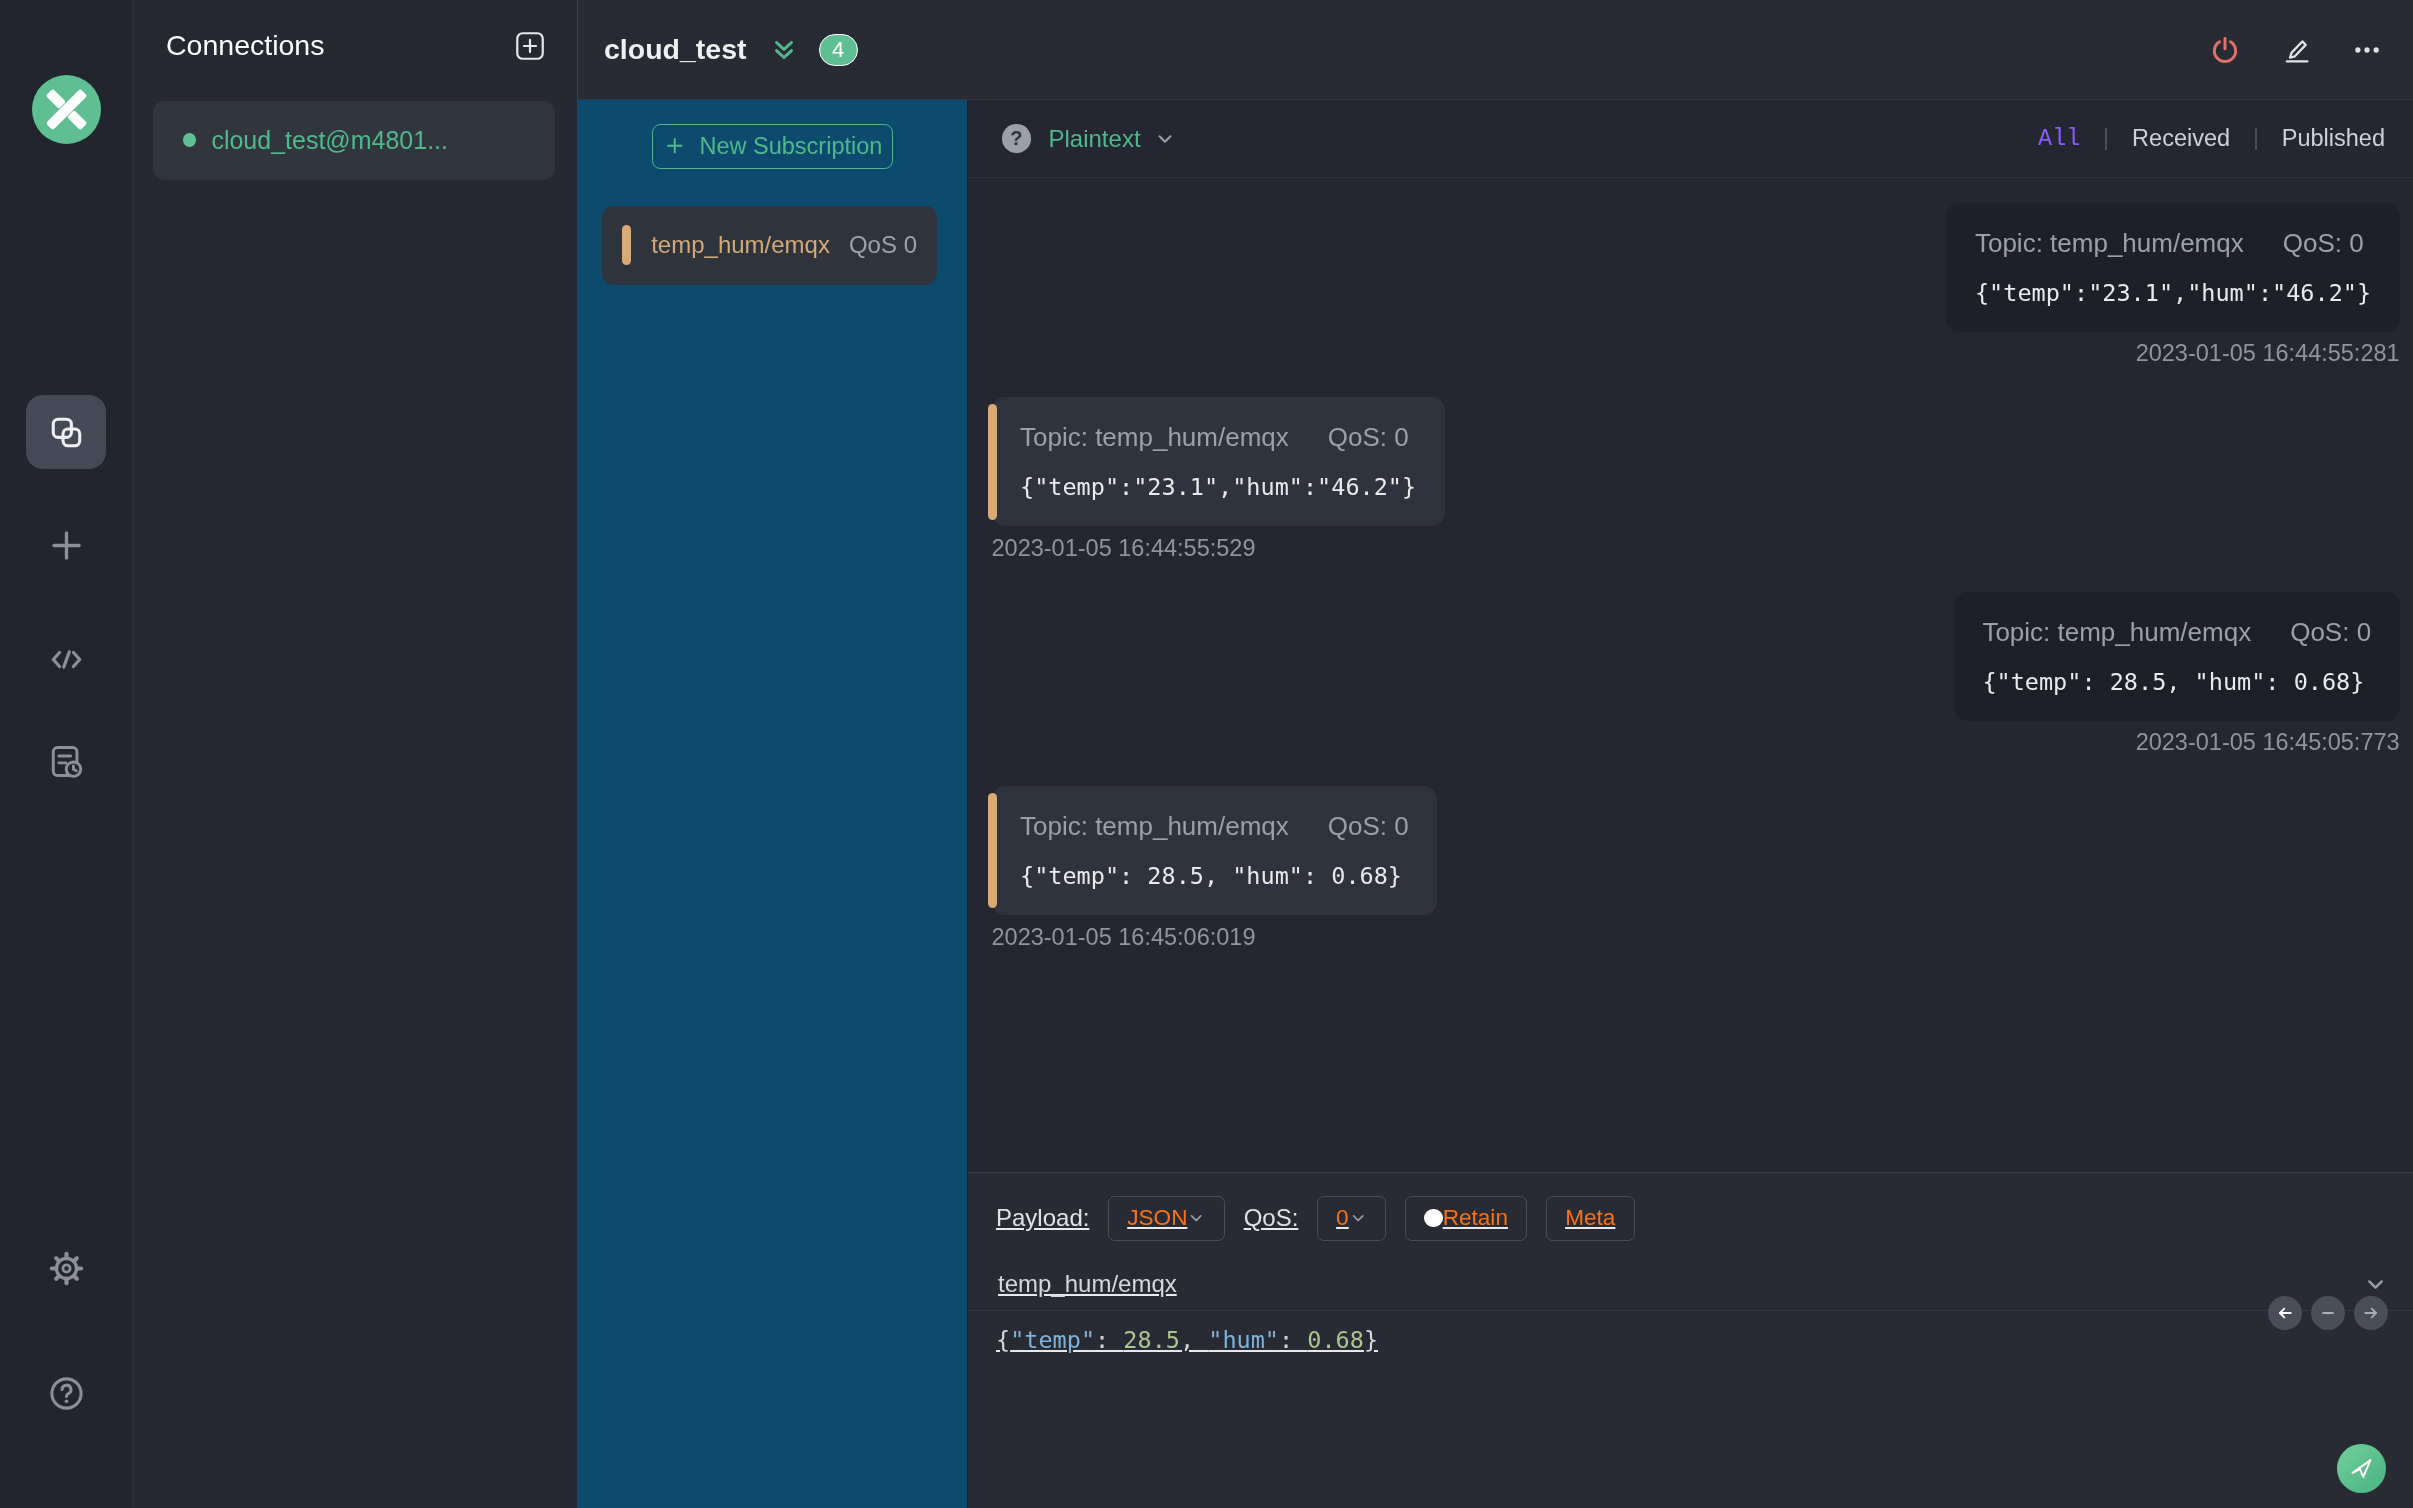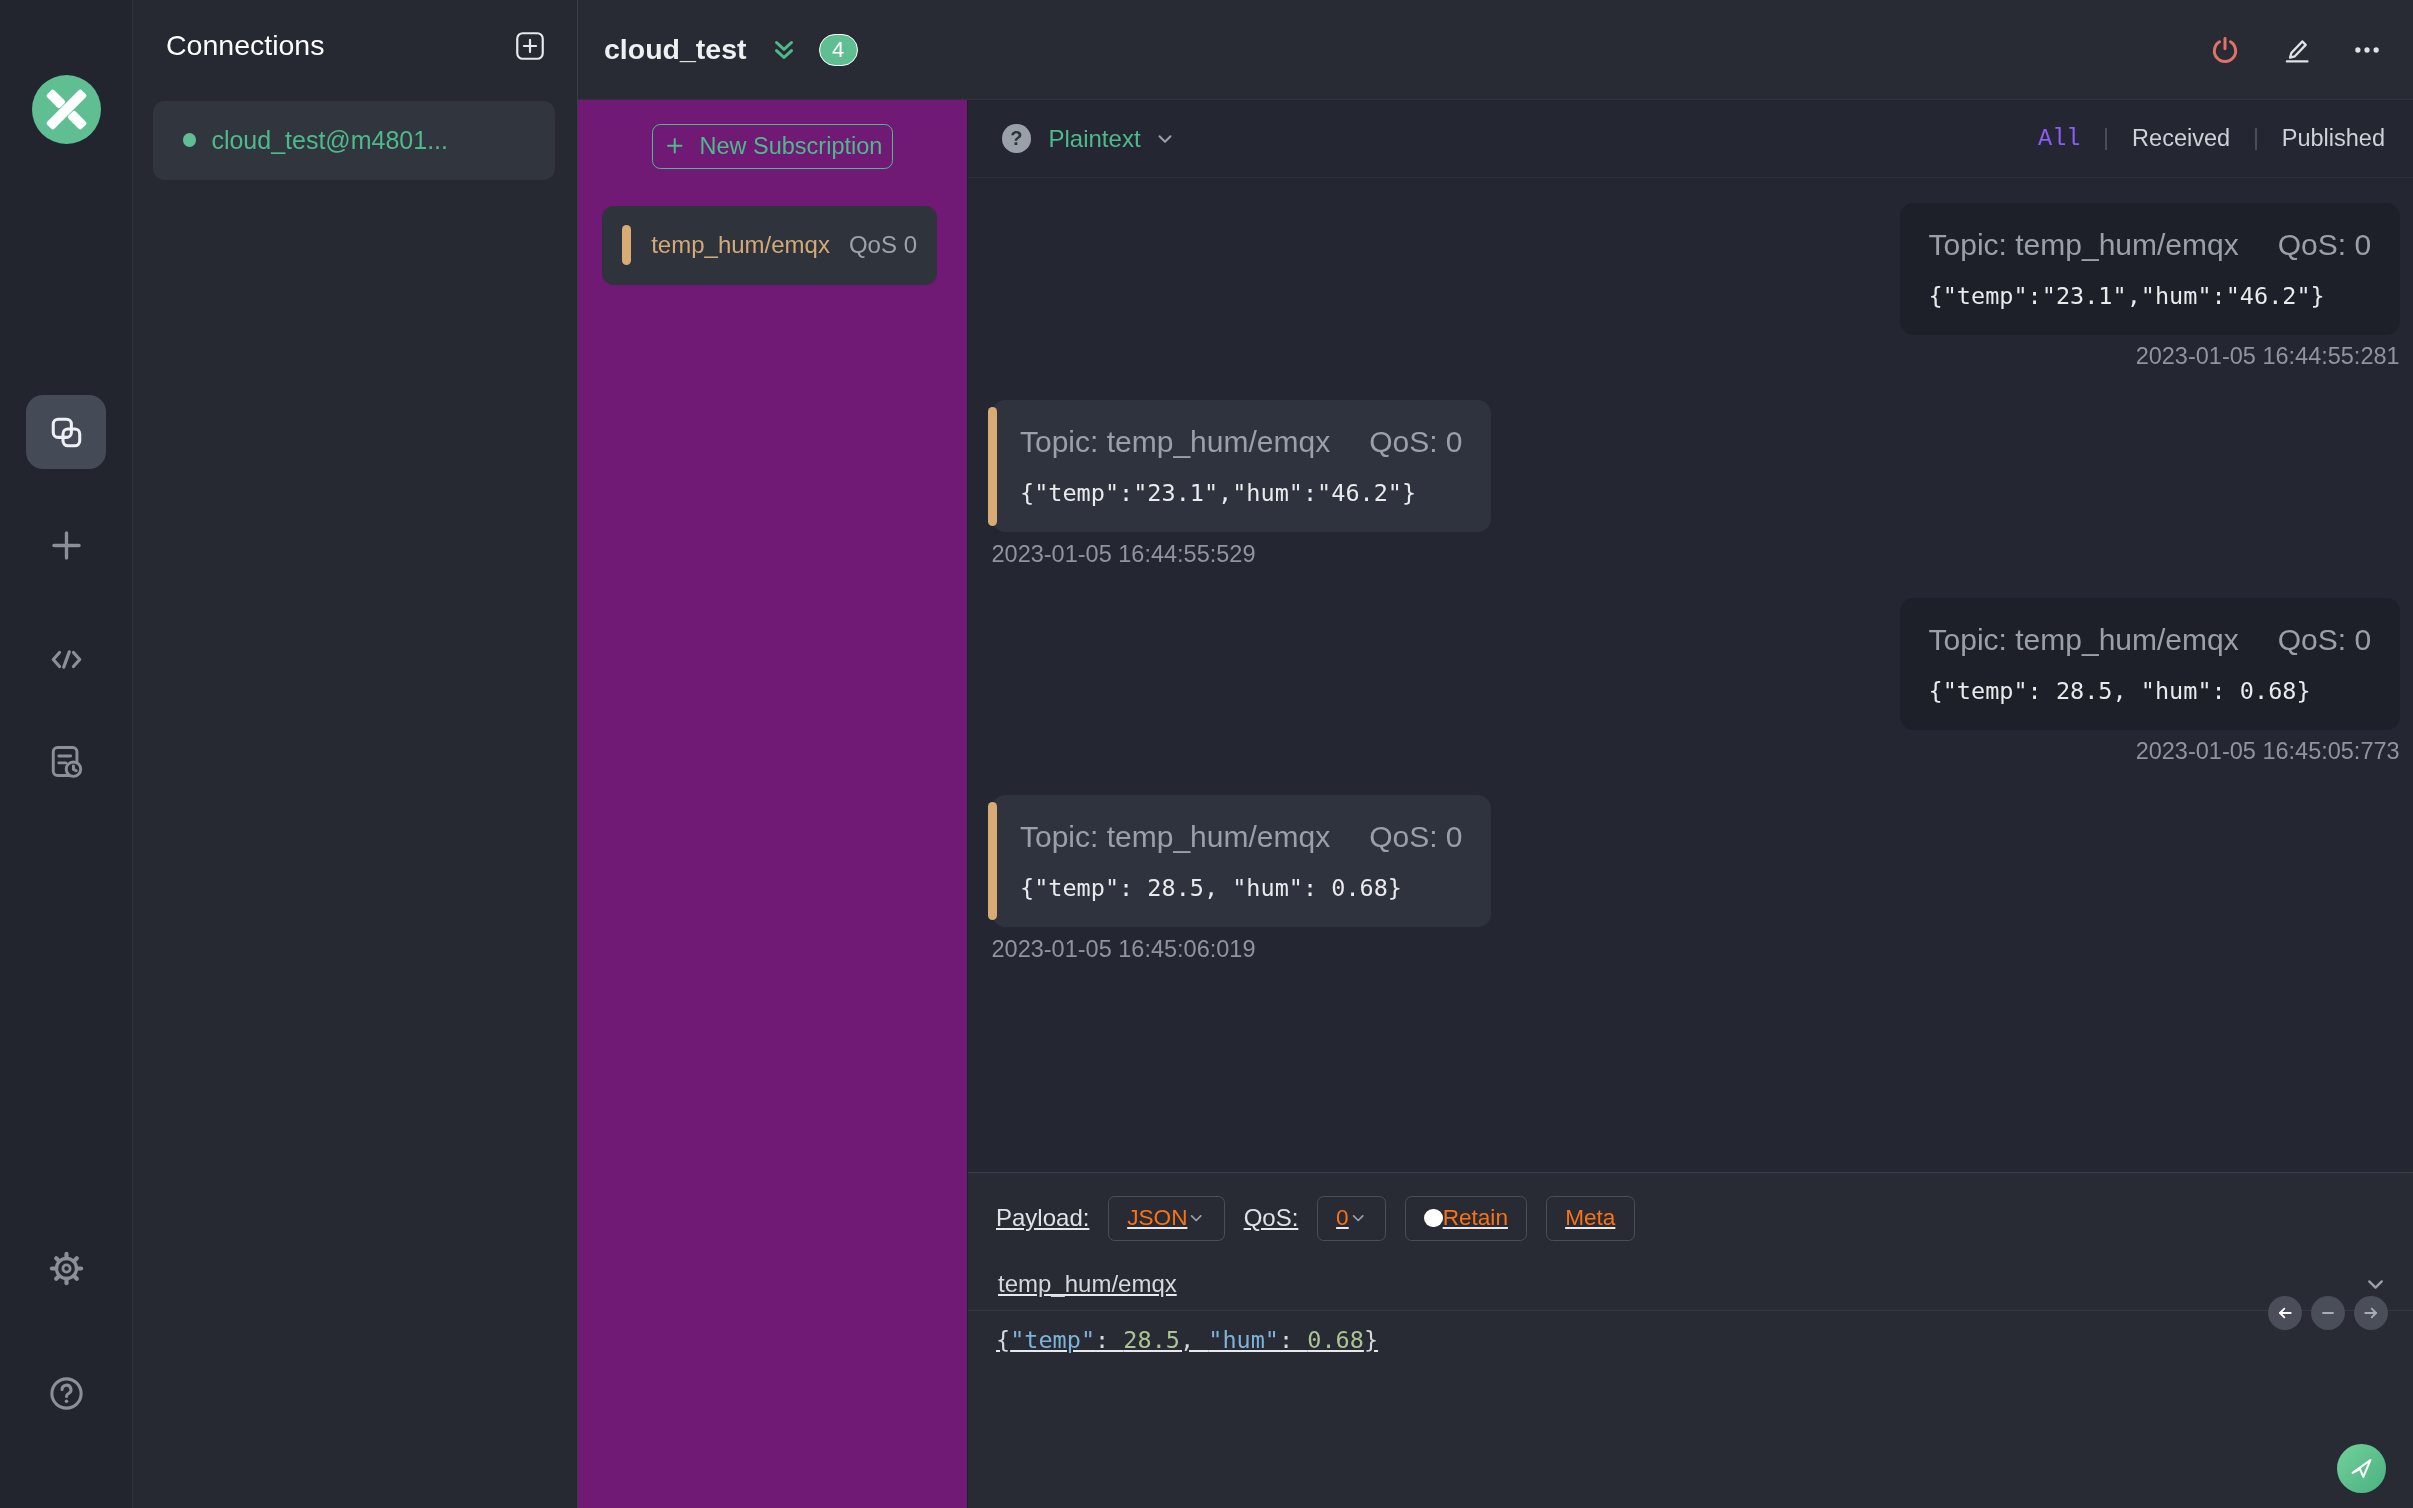--- a/index.html
+++ b/index.html
@@ -35,21 +35,21 @@
   .collapse-chevrons{margin-left:22px;color:#4eba8b;cursor:pointer;}
   .badge{margin-left:20px;min-width:39px;height:32px;box-sizing:border-box;border-radius:16px;
          background:#5fbf92;border:1.7px solid #ffffff;color:#ffffff;font-size:22px;
          display:flex;align-items:center;justify-content:center;padding:0 6.7px;}
   .header-actions{margin-left:auto;display:flex;align-items:center;gap:39px;}
   .icon-power{color:#e0726a;} .icon-edit{color:#dfe2e6;} .icon-more{color:#dfe2e6;}
 
   .main-body{flex:1;display:flex;min-height:0;}
 
   
-  .sub-col{width:389px;flex:none;background:#701a75;border-right:0.8px solid #1e212a;padding-top:23.5px;}
+  .sub-col{width:389px;flex:none;background:#0c4a6e;border-right:0.8px solid #1e212a;padding-top:23.5px;}
   .new-sub-btn{margin:0 auto;width:241px;height:45px;box-sizing:border-box;border:1.7px solid #4eba8b;
                border-radius:8.4px;color:#4eba8b;font-size:23.5px;display:flex;align-items:center;
                justify-content:center;gap:13.4px;cursor:pointer;}
   .sub-item{margin:37px 30px 0 24px;background:#2f333c;border-radius:11.7px;height:79px;
             display:flex;align-items:center;padding:0 20px;}
   .sub-stripe{width:9.2px;height:40px;border-radius:5px;background:#d8ab75;margin-right:20px;flex:none;}
   .sub-topic{font-size:24px;color:#d3a977;}
   .sub-qos{margin-left:auto;font-size:24px;color:#9ca1aa;}
 
   
@@ -67,21 +67,21 @@
   .filter-sep{width:1.7px;height:22px;background:#4a4e58;margin:0 25px;}
 
   .msg-list{flex:1;overflow:hidden;padding:25px 13.4px 0 23.5px;display:flex;flex-direction:column;}
   .msg{display:flex;flex-direction:column;margin-bottom:30px;}
   .msg.right{align-items:flex-end;}
   .msg.left{align-items:flex-start;}
   .bubble{position:relative;border-radius:13.4px;padding:25px 28.5px;}
   .msg.right .bubble{background:#1d2028;}
   .msg.left .bubble{background:#2f333d;}
   .stripe{position:absolute;left:-3.4px;top:6.7px;bottom:6.7px;width:8.4px;border-radius:5px;background:#d8ab75;}
-  .bubble-head{display:flex;gap:39px;font-size:30px;color:#9aa0a9;}
+  .bubble-head{display:flex;gap:39px;font-size:26px;color:#9aa0a9;}
   .bubble-payload{margin-top:20px;font-family:"DejaVu Sans Mono",monospace;font-size:23.5px;color:#e8eaec;}
   .msg-ts{margin-top:8.4px;font-size:23.5px;color:#8f949d;}
 
   
   .publish{height:335px;flex:none;background:#282b33;border-top:0.8px solid #3a3e48;position:relative;
            display:flex;flex-direction:column;text-decoration:underline;}
   .pub-toolbar{display:flex;align-items:center;gap:18.4px;padding:15px 0 0 28px;height:60px;flex:none;}
   .pub-label{font-size:24px;color:#dfe2e6;}
   .pub-box{height:45px;box-sizing:border-box;border:0.8px solid #4a4e59;border-radius:6.7px;
            display:flex;align-items:center;padding:0 18.4px;font-size:22.6px;color:#f97316;cursor:pointer;}

